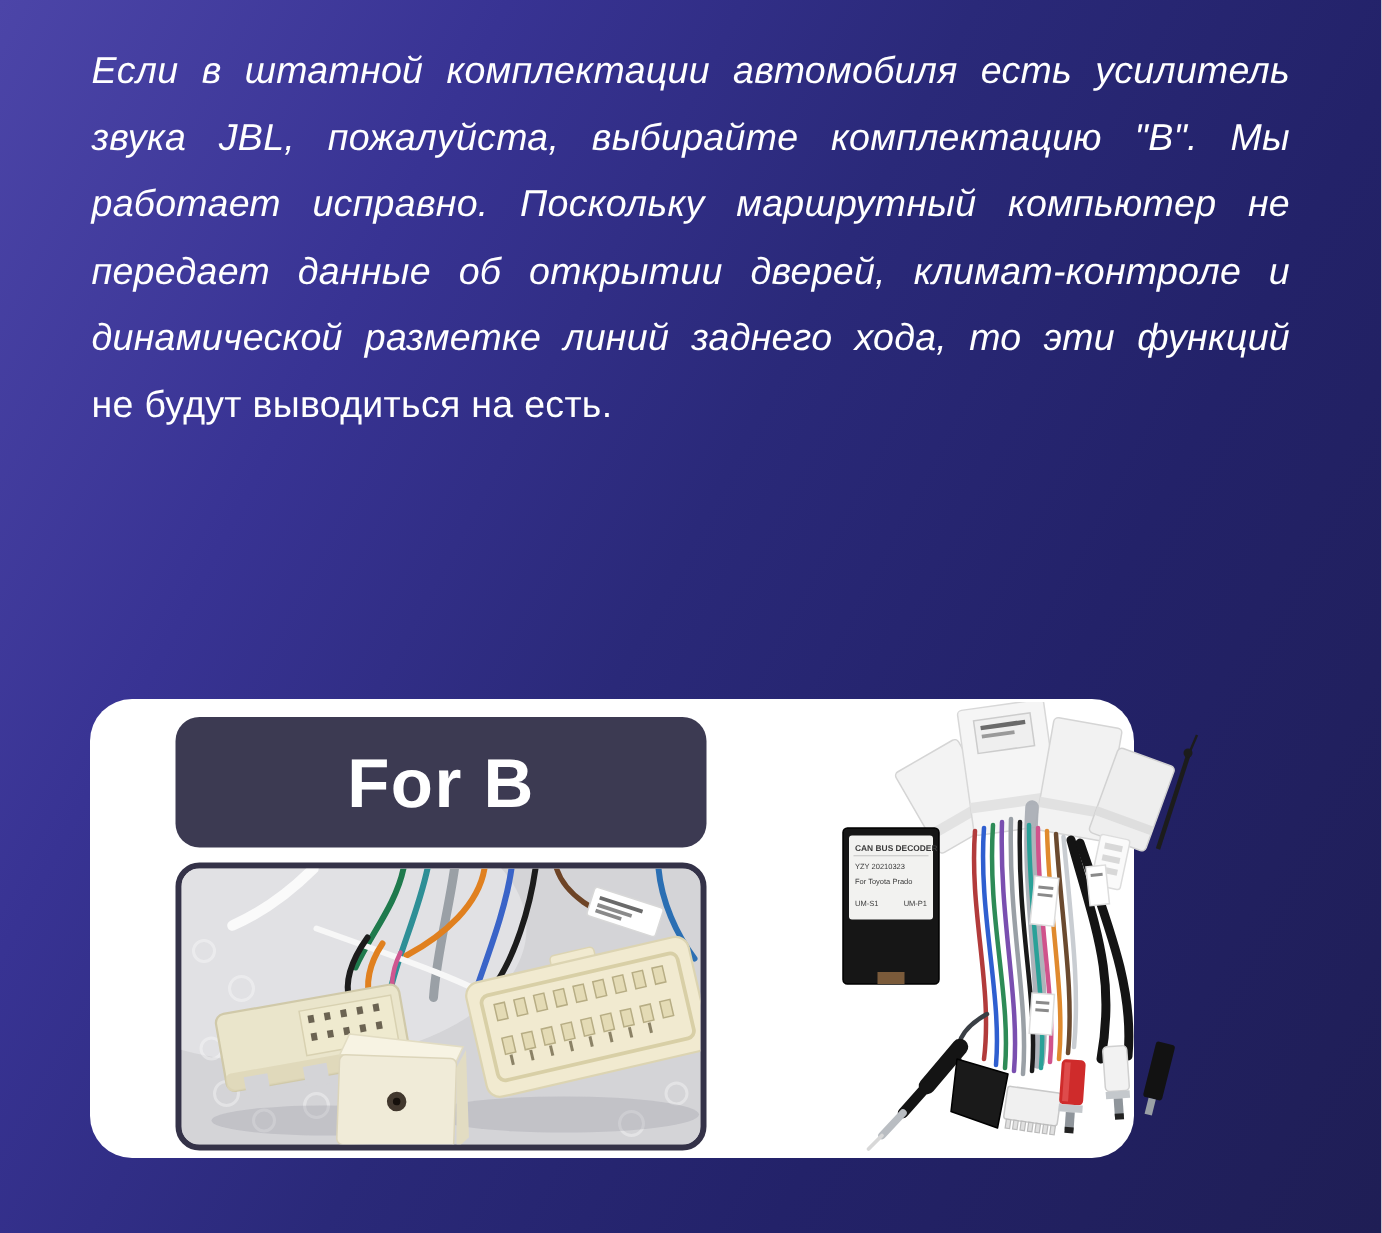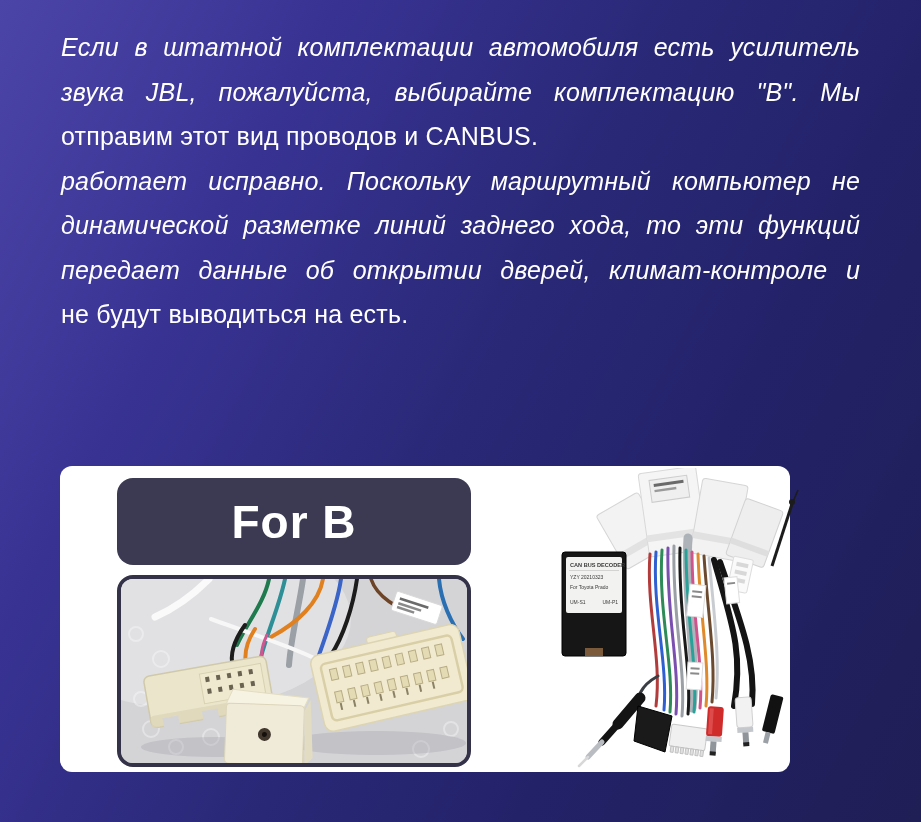--- a/index.html
+++ b/index.html
@@ -8,42 +8,41 @@
     position:relative;width:921px;height:822px;
     background:linear-gradient(118deg,#4c45a8 0%,#383393 25%,#2a2979 48%,#232269 70%,#1f1e55 100%);
   }
   
   .intro{position:absolute;left:61px;top:25px;width:799px;color:#ffffff;
          font-size:25px;line-height:44.5px;letter-spacing:0.2px;font-weight:500;}
   .intro .line{height:44.5px;white-space:nowrap;}
   .intro .line.j{text-align:justify;text-align-last:justify;white-space:normal;font-style:italic;}
   
   .card{position:absolute;left:60px;top:466px;width:696px;height:306px;
-        background:#ffffff;border-radius:12px;padding-left:34px;}
+        background:#ffffff;border-radius:28px;}
   .variant-label{position:absolute;left:57px;top:12px;width:354px;height:87px;
         background:#3c3a52;border-radius:16px;display:flex;align-items:center;justify-content:center;}
   .variant-label span{color:#ffffff;font-size:46px;font-weight:bold;letter-spacing:1px;}
   .photo-left{position:absolute;left:57px;top:109px;width:354px;height:192px;box-sizing:border-box;
         border:4px solid #343248;border-radius:16px;overflow:hidden;background:#d4d4d7;}
   .photo-right{position:absolute;left:478px;top:2px;width:320px;height:300px;}
   svg{display:block;}
   .dec-txt{font-family:"Liberation Sans",sans-serif;fill:#3a3a3a;}
 </style>
 </head>
 <body>
 
 <div class="page">
 
   <div class="intro">
     <div class="line j">Если в штатной комплектации автомобиля есть усилитель</div>
     <div class="line j">звука JBL, пожалуйста, выбирайте комплектацию "B". Мы</div>
-    <div class="line">отправим этот вид проводов и CANBUS.</div>
     <div class="line j">работает исправно. Поскольку маршрутный компьютер не</div>
+    <div class="line j">передает данные об открытии дверей, климат-контроле и</div>
     <div class="line j">динамической разметке линий заднего хода, то эти функций</div>
-    <div class="line j">передает данные об открытии дверей, климат-контроле и</div>
     <div class="line">не будут выводиться на есть.</div>
   </div>
 
   <div class="card">
 
     <div class="variant-label">
       <span>For B</span>
     </div>
 
     <div class="photo-left">

